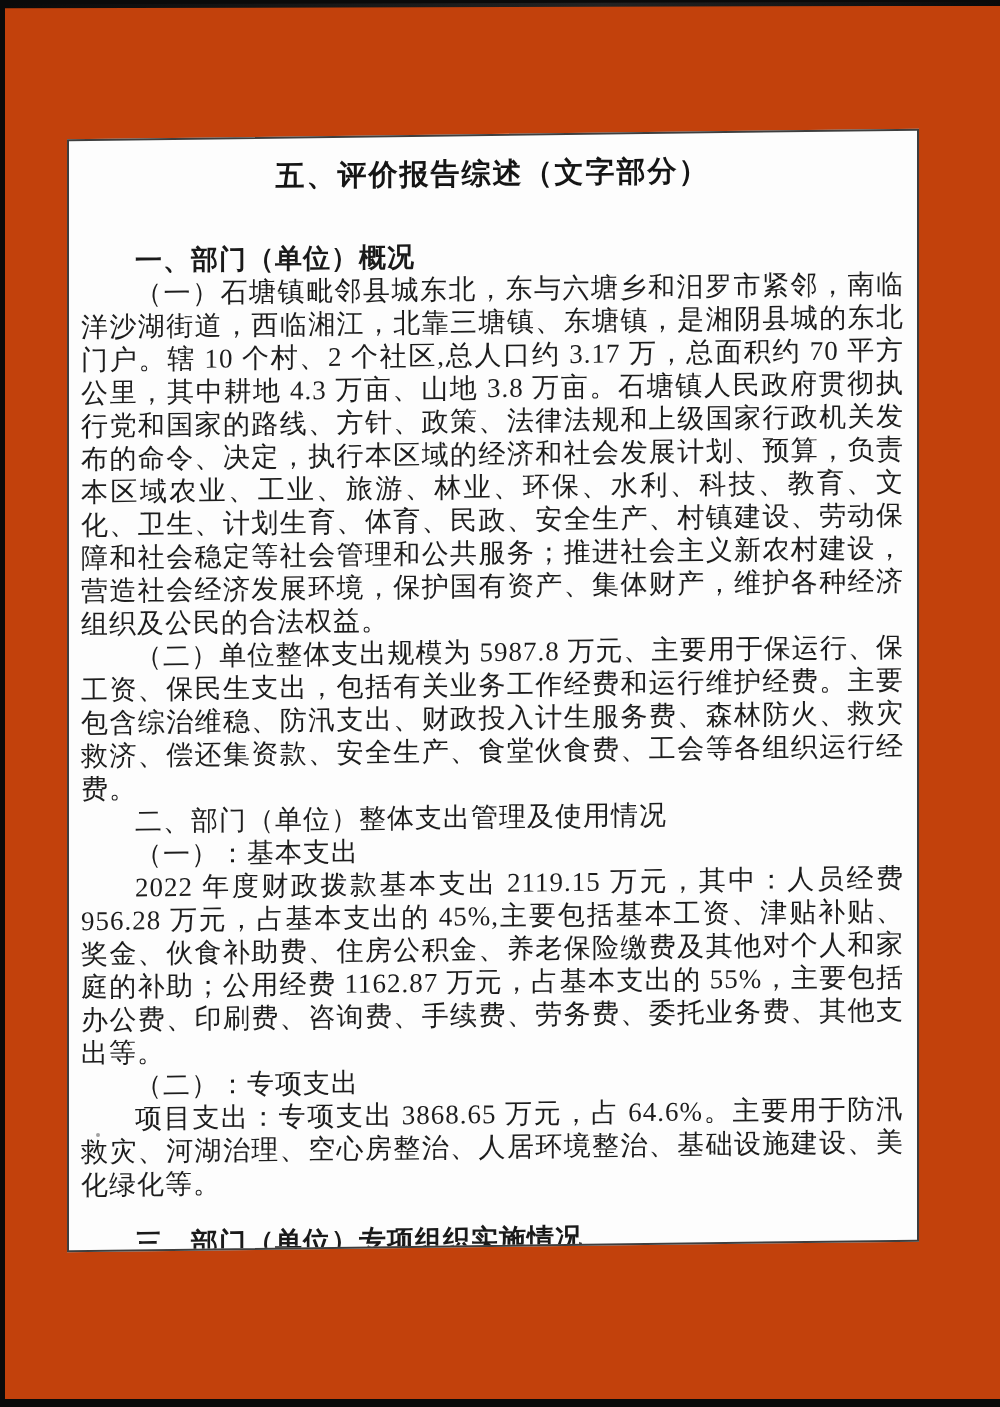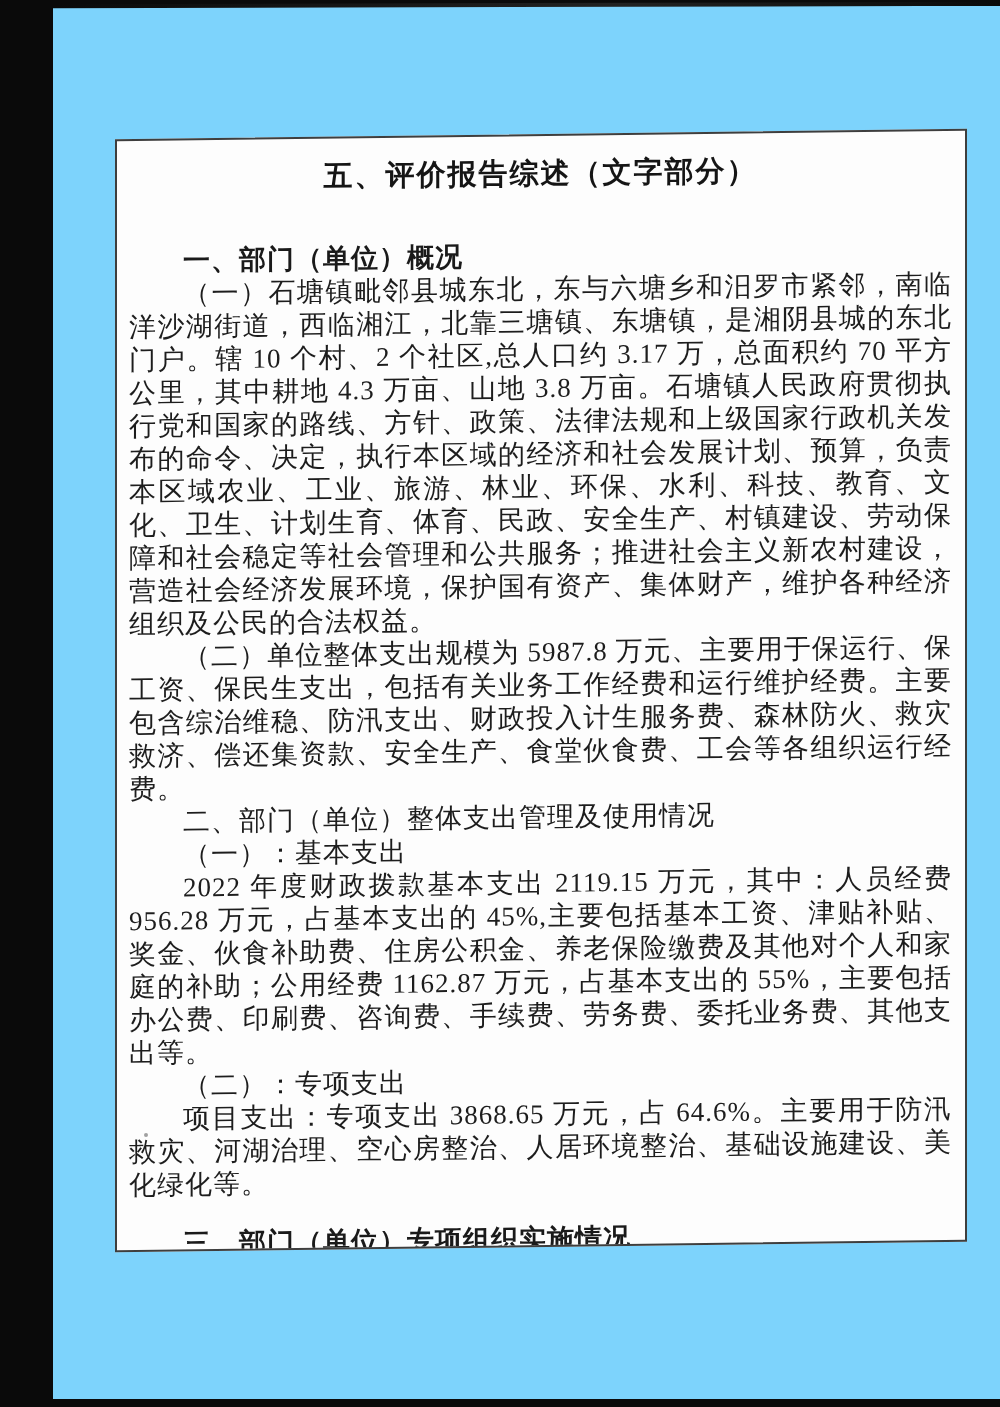--- a/index.html
+++ b/index.html
@@ -6,22 +6,21 @@
   body {
     width: 1000px; height: 1407px;
     background: #0a0a0a;
     position: relative;
     overflow: hidden;
     font-family: "Liberation Serif", "DejaVu Serif", serif;
   }
   .paper {
     position: absolute;
     left: 5px; top: 6px; right: 0; bottom: 8px;
-    background: #7dd3fc;
-    margin-left: 48px;
+    background: #c2410c;
   }
   
   .paper::before {
     content: "";
     position: absolute; left: 0; right: 0; top: -3px; height: 4px;
     background: linear-gradient(to right, #0a0a0a 0%, #222 60%, #0a0a0a 100%);
     transform: rotate(-0.15deg);
   }
   .border-box {
     position: absolute;

